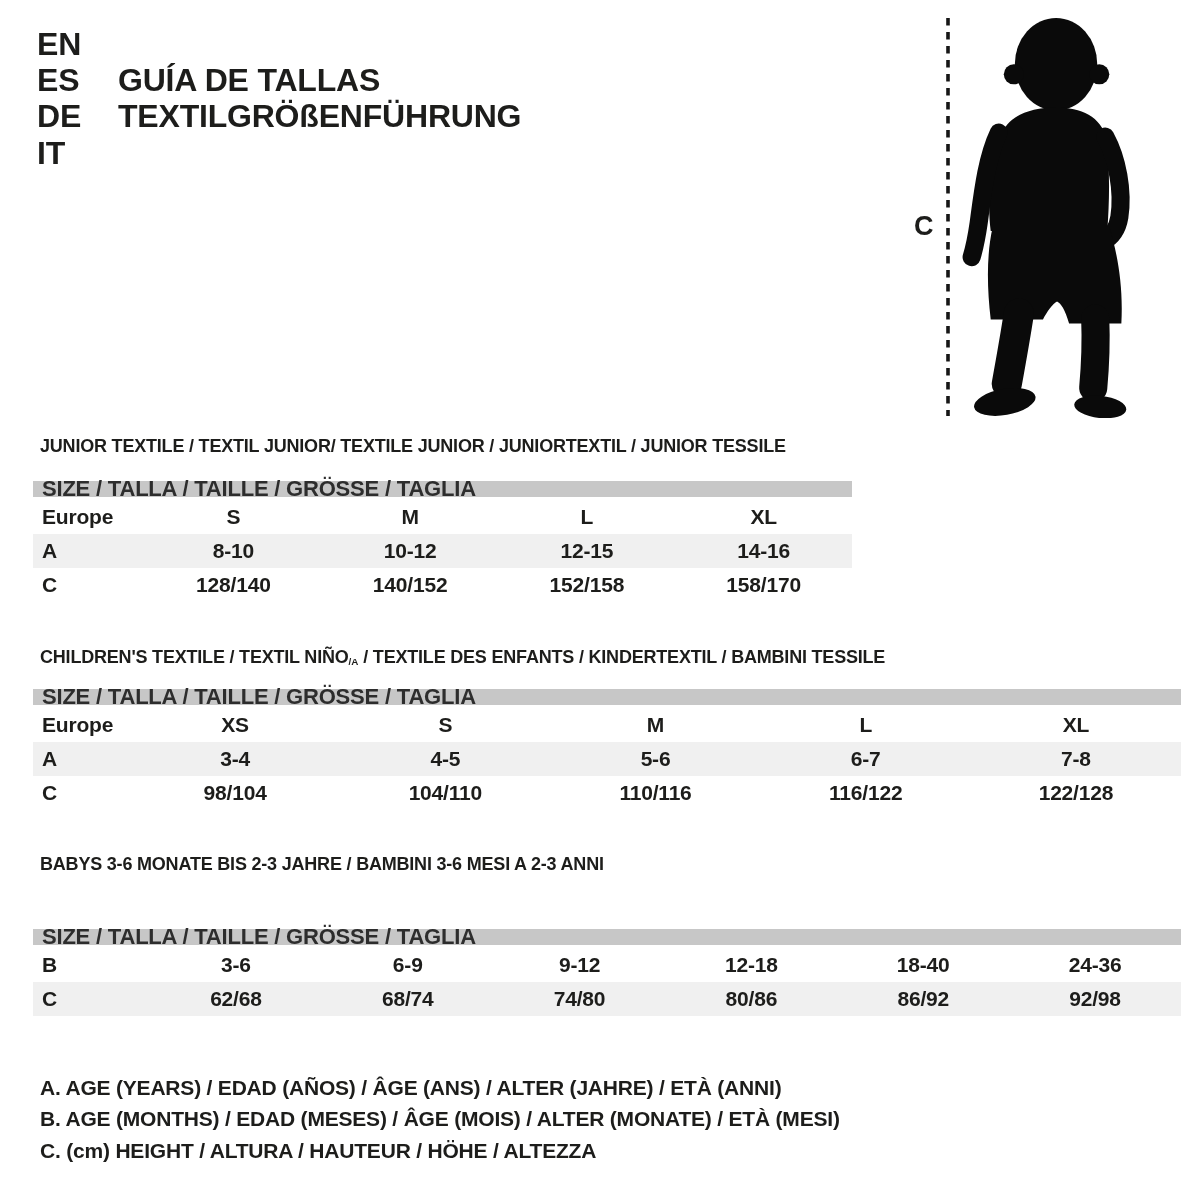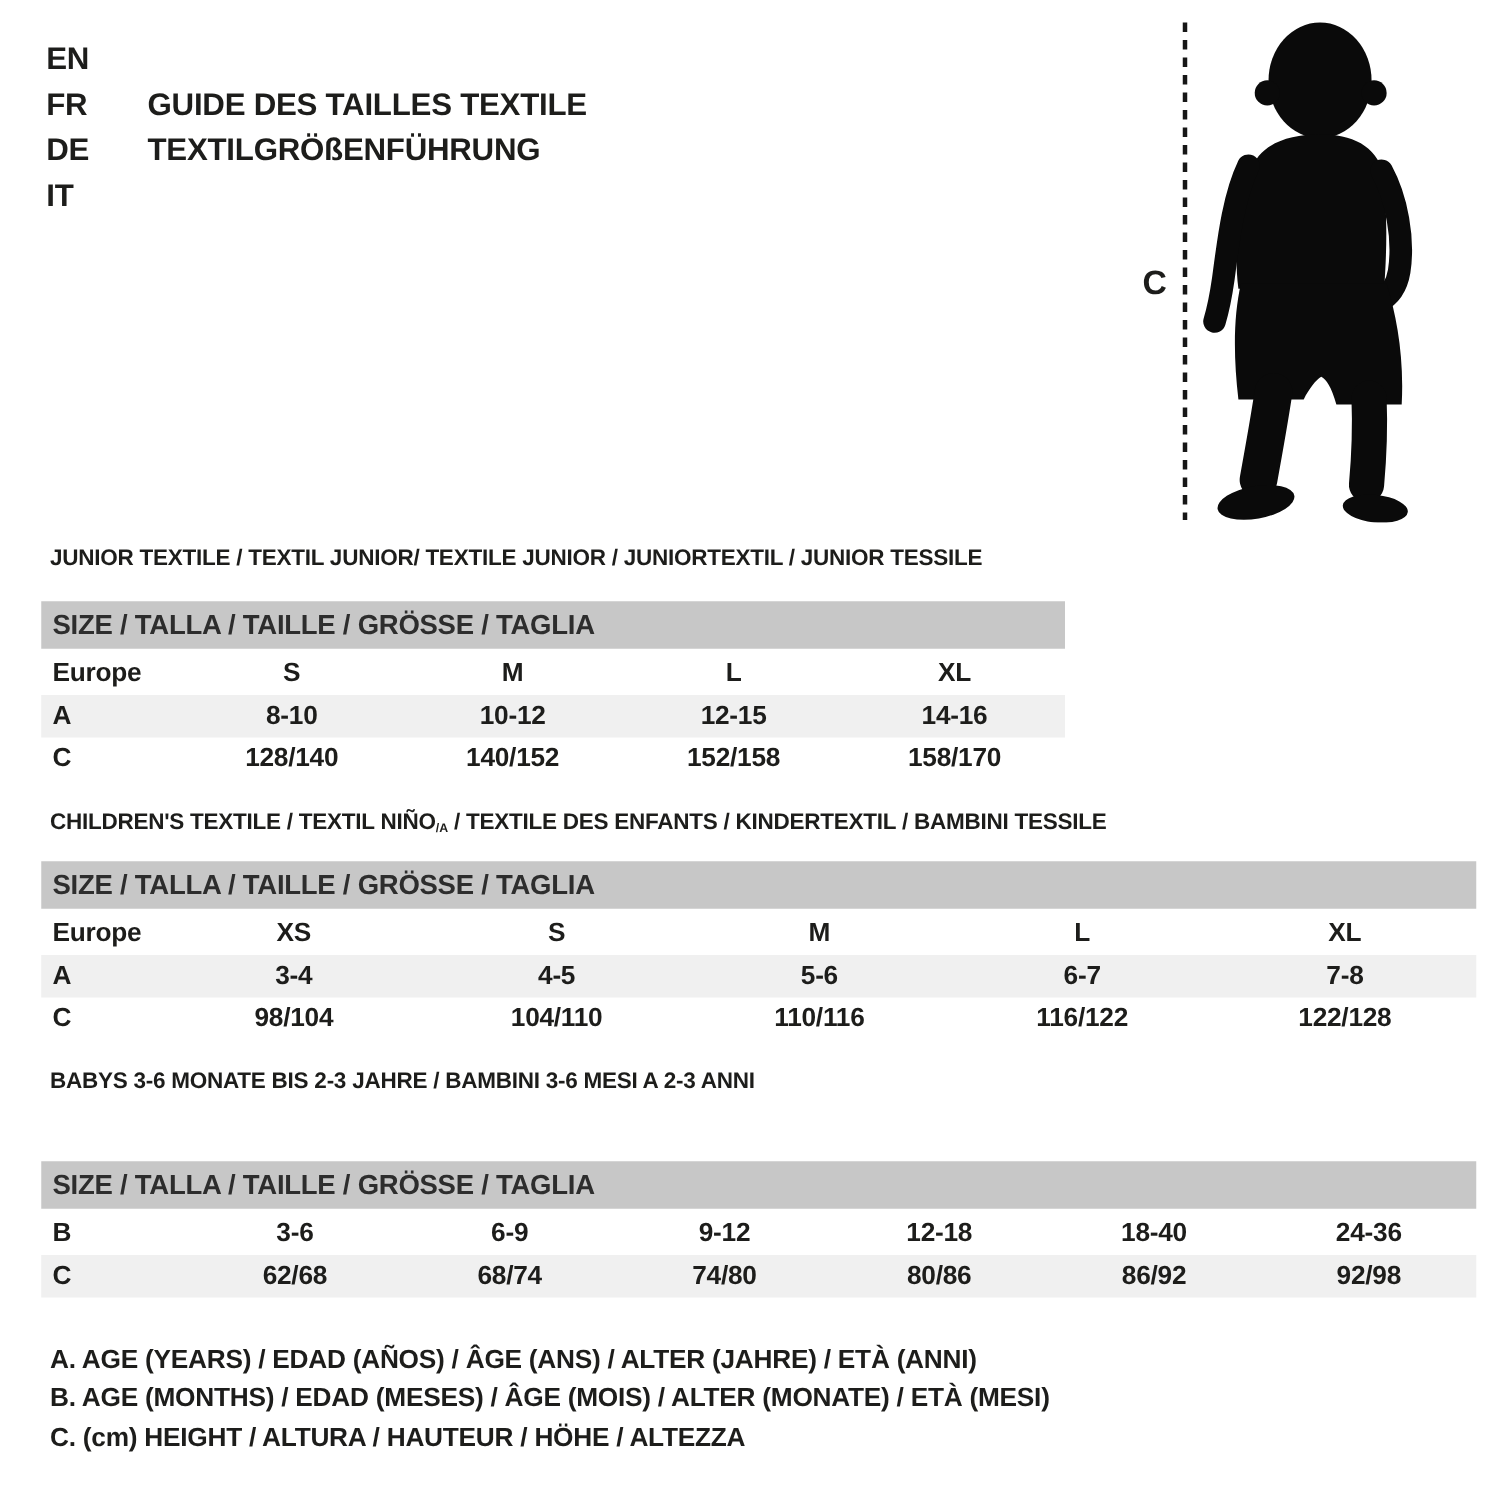--- a/index.html
+++ b/index.html
@@ -7,39 +7,39 @@
     width:1200px;height:1200px;position:relative;overflow:hidden;
     background:#ffffff;
     font-family:"Liberation Sans","DejaVu Sans",sans-serif;
     font-stretch:condensed;
     font-weight:700;
     color:#1d1d1b;
     letter-spacing:-0.2px;
   }
   
   #lang-block{position:absolute;left:37px;top:26px;}
-  .lang-row{display:flex;height:36.4px;align-items:flex-end;font-size:25px;}
+  .lang-row{display:flex;height:36.4px;align-items:center;font-size:32px;}
   .lang-code{width:81px;}
   
   #height-line{position:absolute;left:944px;top:16px;}
   #height-label{position:absolute;left:914px;top:211px;font-size:27px;}
   #silhouette{position:absolute;left:956px;top:12px;}
   
   .sec-title{position:absolute;left:40px;font-size:18px;line-height:33px;white-space:nowrap;}
   #title-junior{top:430px;}
   #title-children{top:641px;}
   #title-babies{top:848px;}
   .sub{font-size:0.55em;vertical-align:-0.25em;letter-spacing:0;}
   
   .size-table{position:absolute;left:33px;}
   .junior{top:481px;width:819px;}
   .children{top:689px;width:1148px;}
   .babies{top:929px;width:1148px;}
   .t-header{
-    height:38px;margin-bottom:3px;background:#c7c7c7;color:#2d2d2d;
+    height:16px;margin-bottom:3px;background:#c7c7c7;color:#2d2d2d;
     display:flex;align-items:center;padding-left:9px;font-size:22px;
     box-sizing:border-box;
   }
   .t-row{display:flex;height:34px;align-items:center;font-size:21px;}
   .t-row.shaded{background:#f0f0f0;}
   .t-label{padding-left:9px;box-sizing:border-box;}
   .junior .t-label{width:112px;}
   .children .t-label{width:97px;}
   .babies .t-label{width:117px;}
   .t-cell{flex:1;text-align:center;}
@@ -47,22 +47,22 @@
   #legend{position:absolute;left:40px;top:1072px;font-size:21px;line-height:31.4px;}
 </style>
 </head>
 <body>
 
 <div id="lang-block">
   <div class="lang-row">
     <span class="lang-code">EN</span>
   </div>
   <div class="lang-row">
-    <span class="lang-code">FR</span>
-    <span class="lang-title">GUIDE DES TAILLES TEXTILE</span>
+    <span class="lang-code">ES</span>
+    <span class="lang-title">GUÍA DE TALLAS</span>
   </div>
   <div class="lang-row">
     <span class="lang-code">DE</span>
     <span class="lang-title">TEXTILGRÖßENFÜHRUNG</span>
   </div>
   <div class="lang-row">
     <span class="lang-code">IT</span>
   </div>
 </div>
 

